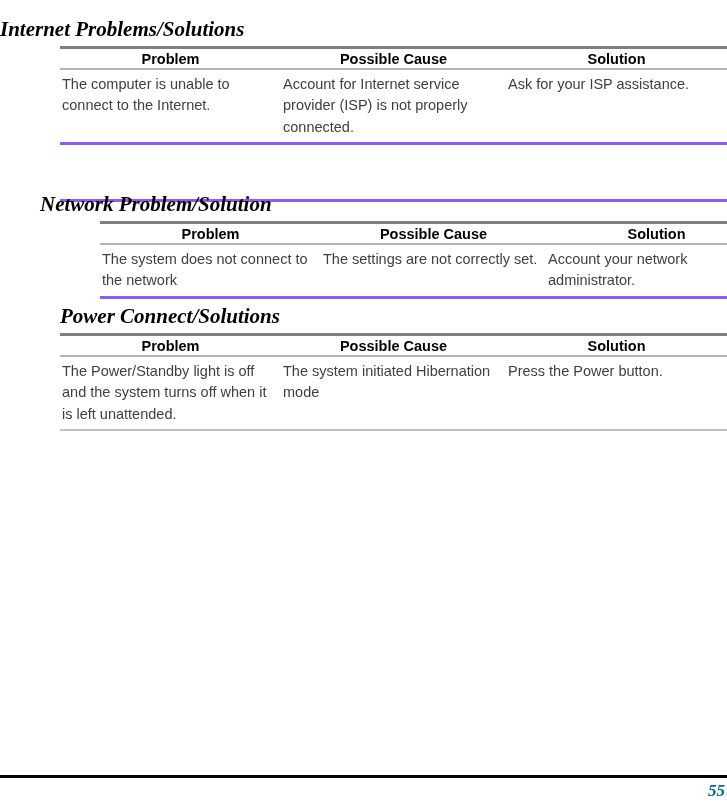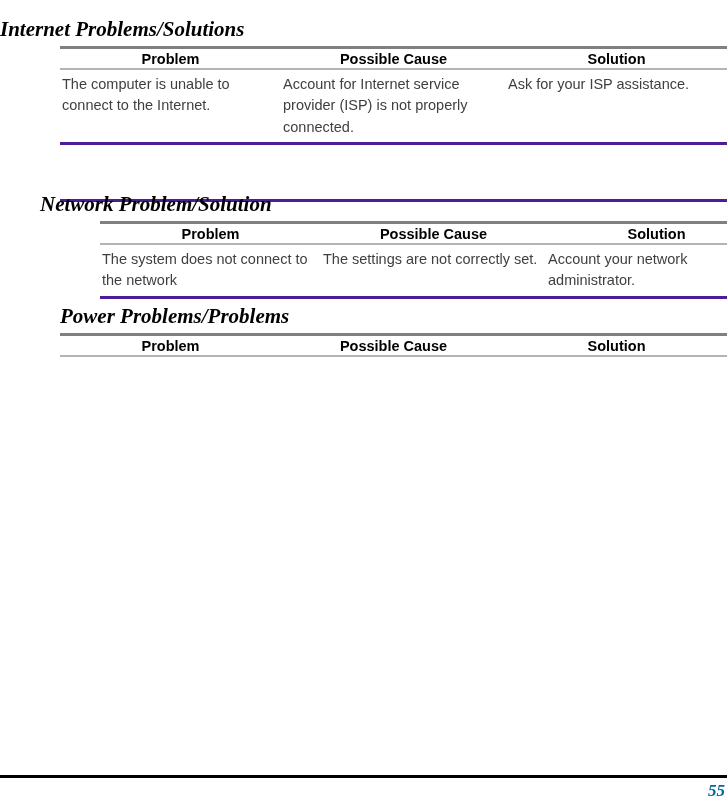--- a/index.html
+++ b/index.html
@@ -65,21 +65,21 @@
     font-weight: normal;
     font-size: 14.5px;
     color: #3f3f3f;
     text-align: left;
     vertical-align: top;
     line-height: 1.47;
     padding: 4px 8px 4px 2px;
     background: #ffffff;
   }
   .tbl tbody tr td { border-bottom: 2px solid #c0c0c0; }
-  .tbl tbody tr.last td { border-bottom: 3px solid #4c1d95; }
+  .tbl tbody tr.last td { border-bottom: 3px solid #8b5cf6; }
 
   
   .tbl tbody td.k1 { padding-left: 2px; }
   .tbl tbody td.k2 { padding-left: 2px; }
   .tbl tbody td.k3 { padding-left: 2px; }
 
   
   .pad-tall { height: 46px; }
 
   
@@ -169,37 +169,42 @@
             <td class="k1">The system does not connect to the network</td>
             <td class="k2">The settings are not correctly set.</td>
             <td class="k3">Account your network administrator.</td>
           </tr>
         </tbody>
       </table>
     </div>
   </div>
 
   <div class="blk-power">
-    <div class="section-heading heading-indent">Power Problems/Problems</div>
+    <div class="section-heading heading-indent">Power Connect/Solutions</div>
 
     <div class="tbl-wrap">
       <table class="tbl">
         <colgroup>
             <col class="c1">
             <col class="c2">
             <col class="c3">
           </colgroup>
         <thead>
           <tr>
             <th>Problem</th>
             <th>Possible Cause</th>
             <th>Solution</th>
           </tr>
         </thead>
         <tbody>
+          <tr>
+            <td class="k1">The Power/Standby light is off and the system turns off when it is left unattended.</td>
+            <td class="k2">The system initiated Hibernation mode</td>
+            <td class="k3">Press the Power button.</td>
+          </tr>
         </tbody>
       </table>
     </div>
   </div>
 
   <div class="footer-rule"></div>
   <div class="page-number">55</div>
 
 </div>
 

